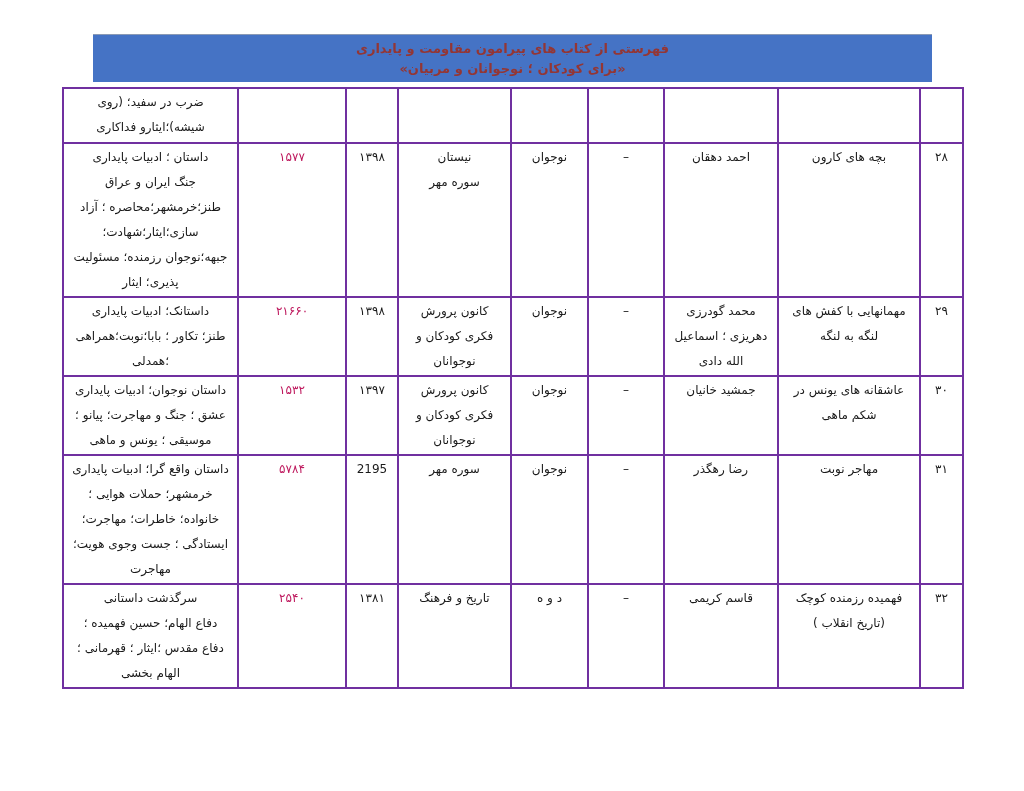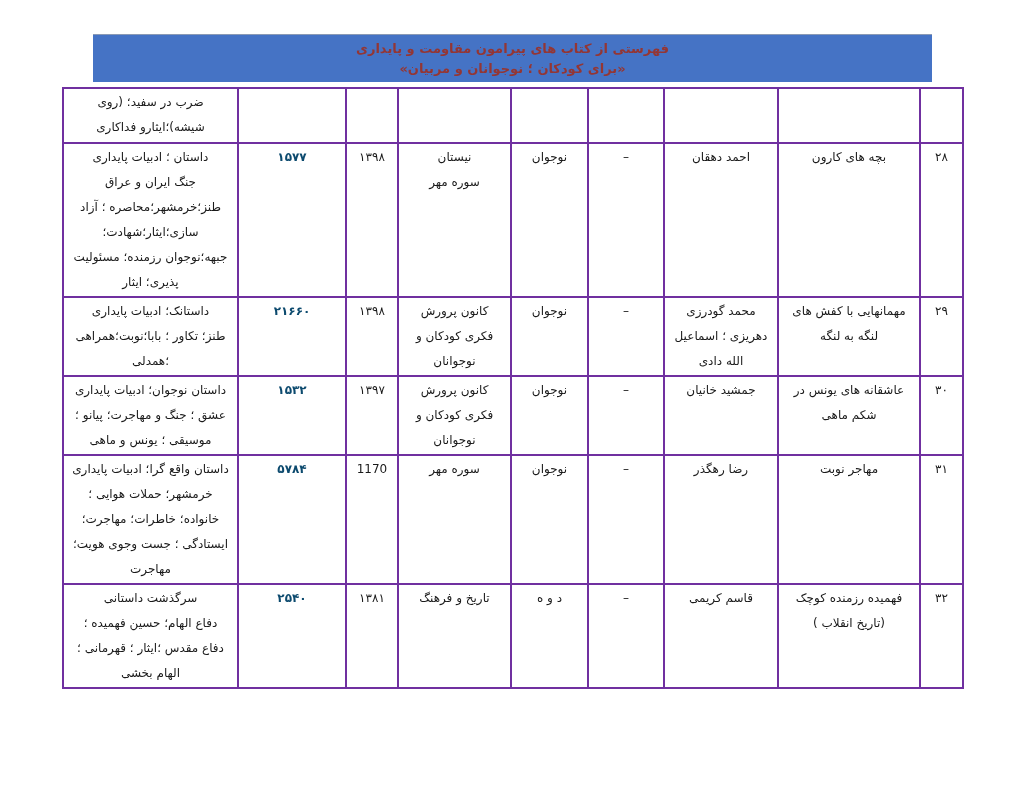--- a/index.html
+++ b/index.html
@@ -53,21 +53,21 @@
   col.c-desc{width:175px;}
 
   tr.r0{height:55px;}
   tr.r28{height:151px;}
   tr.r29{height:78px;}
   tr.r30{height:78px;}
   tr.r31{height:129px;}
   tr.r32{height:103px;}
 
   td.code{
-    color:#0c4a6e;font-weight:bold;font-size:16px;letter-spacing:1px;line-height:27px;
+    color:#be185d;font-weight:normal;font-size:16px;letter-spacing:1px;line-height:27px;
   }
   td.pad-top-1{padding-top:30px;}
 
   
   .footer{
     position:absolute;left:86px;top:705px;
     font-family:"DejaVu Sans Mono","DejaVu Sans", monospace;
     font-size:12px;line-height:20px;
     letter-spacing:3px;
     color:#7f7f7f;
@@ -167,21 +167,21 @@
 عشق ؛ جنگ و مهاجرت؛ پیانو ؛
 موسیقی ؛ یونس و ماهی</td>
       </tr>
       <tr class="r31">
         <td>۳۱</td>
         <td>مهاجر نوبت</td>
         <td>رضا رهگذر</td>
         <td>–</td>
         <td>نوجوان</td>
         <td>سوره مهر</td>
-        <td>1170</td>
+        <td>2195</td>
         <td class="code">۵۷۸۴</td>
         <td>داستان واقع گرا؛ ادبیات پایداری
 خرمشهر؛ حملات هوایی ؛
 خانواده؛ خاطرات؛ مهاجرت؛
 ایستادگی ؛ جست وجوی هویت؛
 مهاجرت</td>
       </tr>
       <tr class="r32">
         <td>۳۲</td>
         <td>فهمیده رزمنده کوچک

